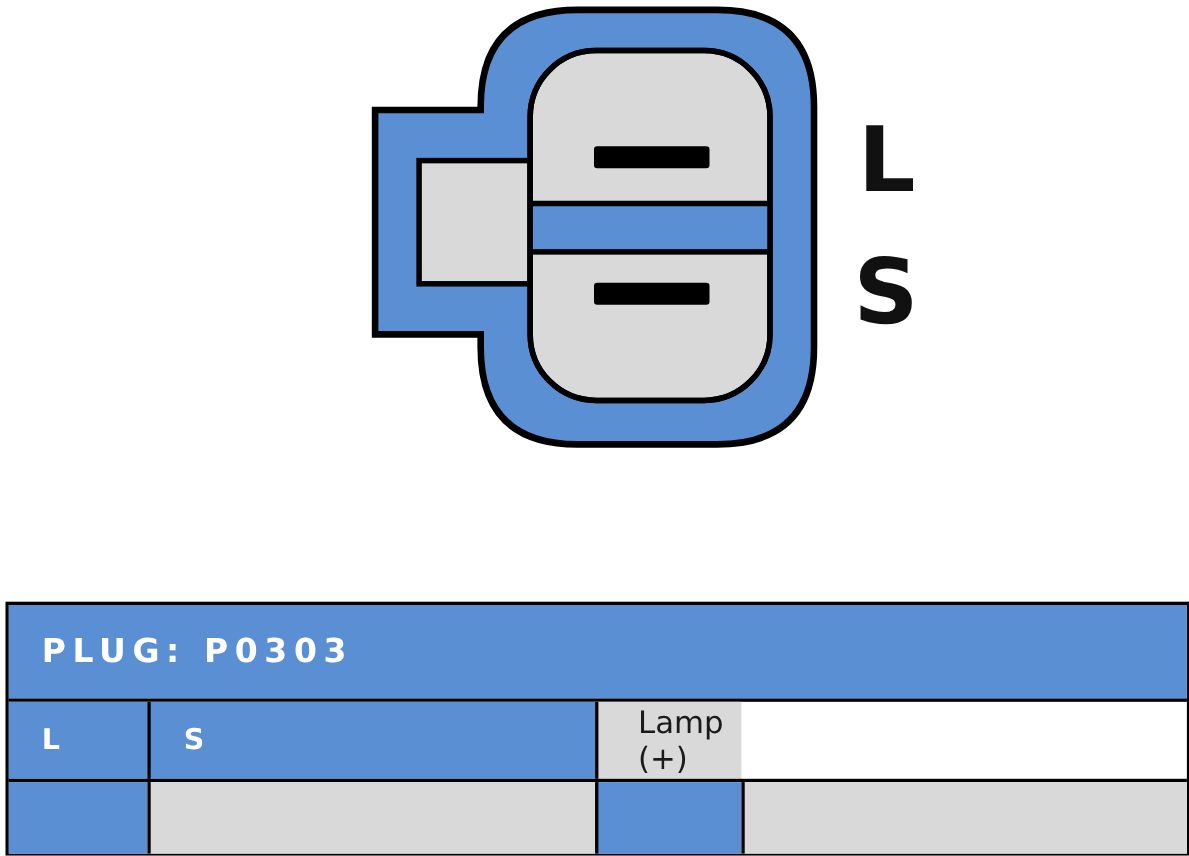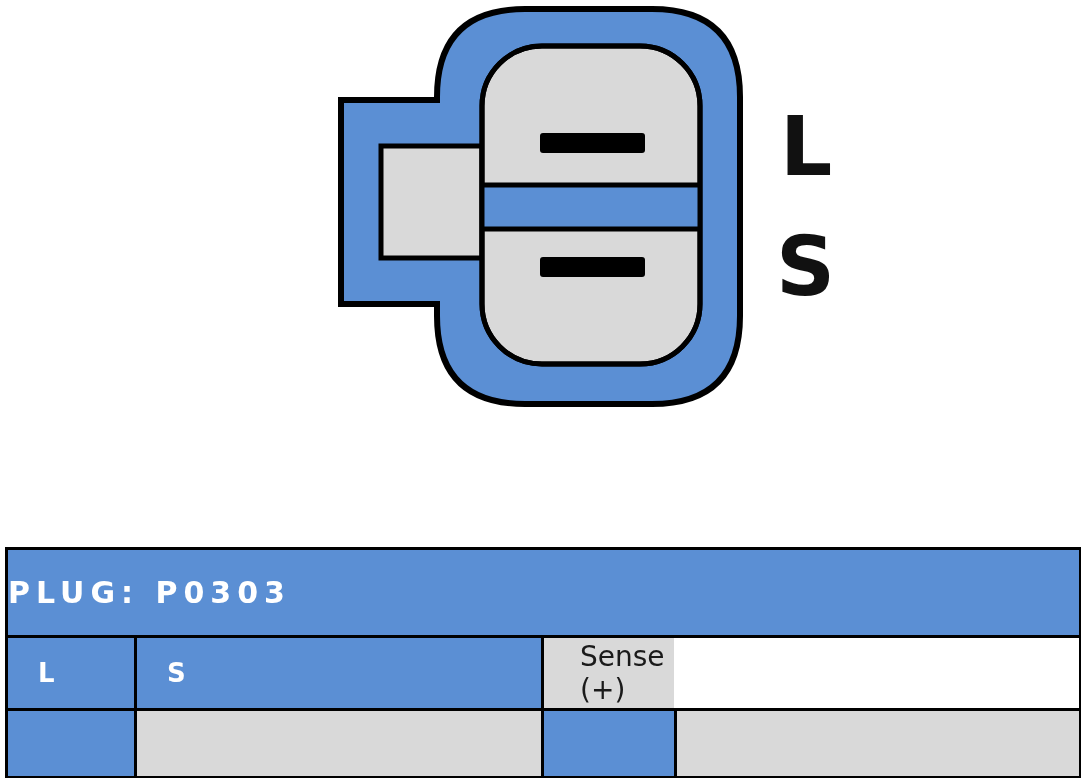--- a/index.html
+++ b/index.html
@@ -43,20 +43,21 @@
   }
   .thead {
     grid-column: 1 / -1;
     background: var(--blue, #5B8FD4);
     color: var(--table-text-light, #fff);
     font-size: 30px;
     font-weight: 700;
     letter-spacing: 6px;
     display: flex;
     align-items: center;
+    padding-left: 30px;
   }
   .trow {
     display: grid;
     grid-template-columns: 126px 407px 133px 1fr;
     border-top: 3px solid var(--outline, #000);
   }
   .cell {
     display: flex;
     align-items: center;
     font-size: 28px;
@@ -121,21 +122,21 @@
 
   <div class="pin-letter l">L</div>
   <div class="pin-letter s">S</div>
 
   <div class="plug-table">
     <div class="thead">PLUG: P0303</div>
 
     <div class="trow">
       <div class="cell key">L</div>
       <div class="cell key">S</div>
-      <div class="cell val">Sense (+)</div>
+      <div class="cell val">Lamp (+)</div>
     </div>
 
     <div class="trow">
       <div class="cell key"></div>
       <div class="cell val"></div>
       <div class="cell key"></div>
       <div class="cell val"></div>
     </div>
   </div>
 

